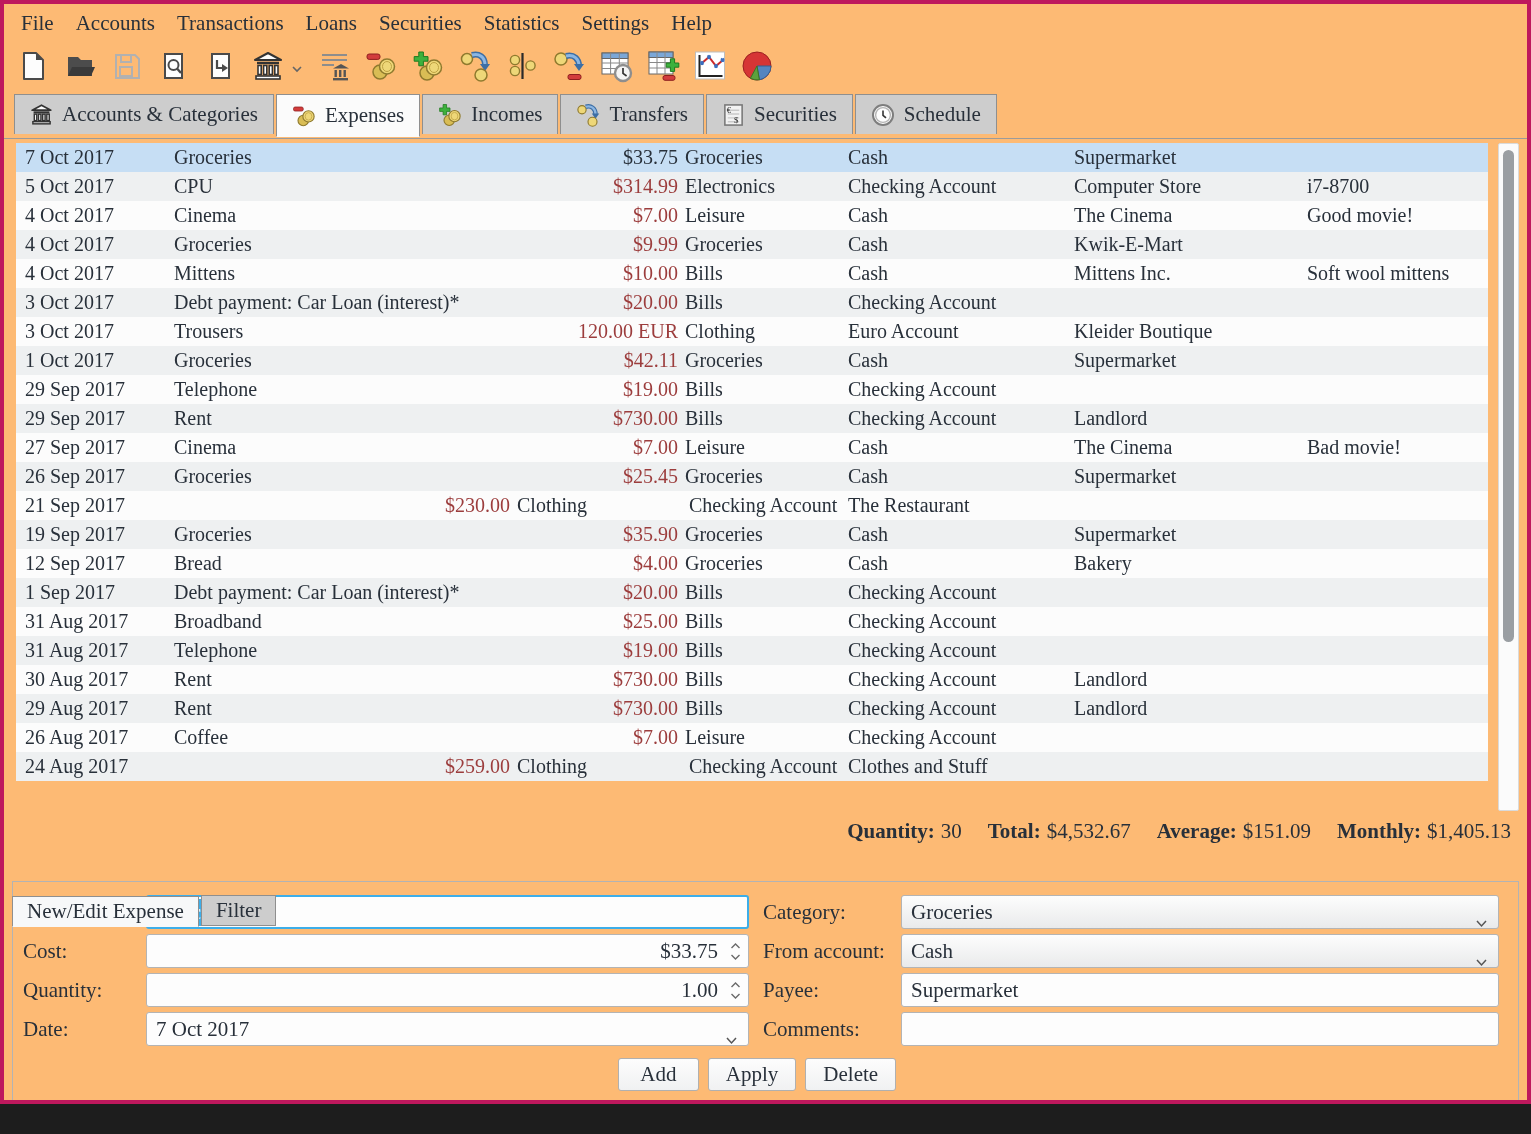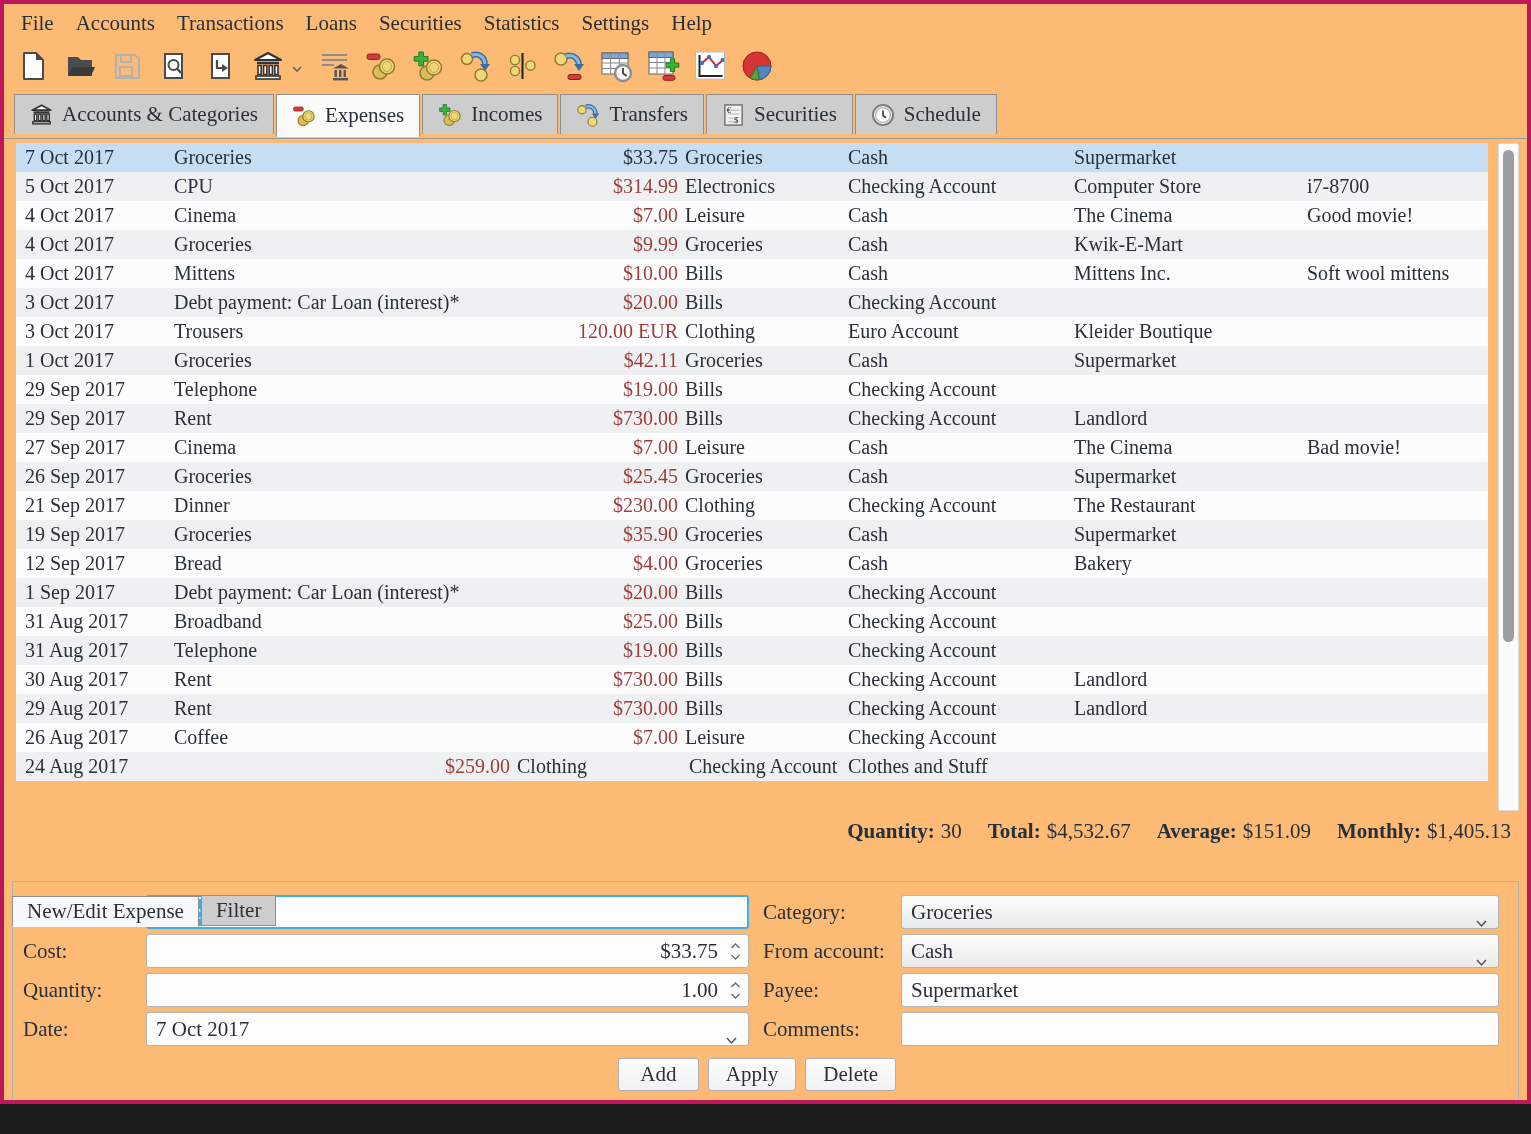--- a/index.html
+++ b/index.html
@@ -401,21 +401,20 @@
       <div class="cell c-date">26 Sep 2017</div>
       <div class="cell c-desc">Groceries</div>
       <div class="cell c-cost">$25.45</div>
       <div class="cell c-cat">Groceries</div>
       <div class="cell c-acct">Cash</div>
       <div class="cell c-payee">Supermarket</div>
       <div class="cell c-com"></div>
     </div>
           <div class="trow">
       <div class="cell c-date">21 Sep 2017</div>
-      <div class="cell c-desc">Dinner</div>
       <div class="cell c-cost">$230.00</div>
       <div class="cell c-cat">Clothing</div>
       <div class="cell c-acct">Checking Account</div>
       <div class="cell c-payee">The Restaurant</div>
       <div class="cell c-com"></div>
     </div>
           <div class="trow">
       <div class="cell c-date">19 Sep 2017</div>
       <div class="cell c-desc">Groceries</div>
       <div class="cell c-cost">$35.90</div>

